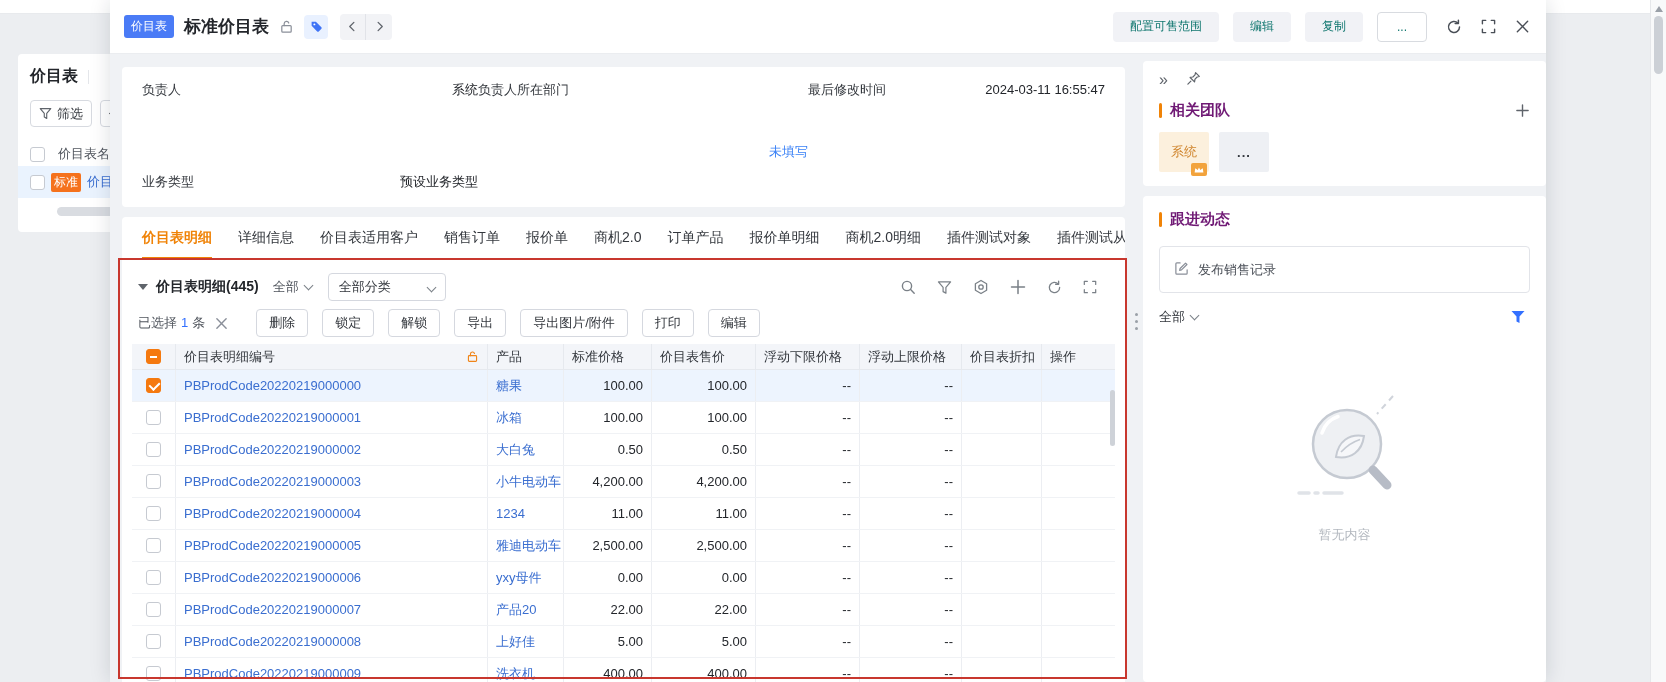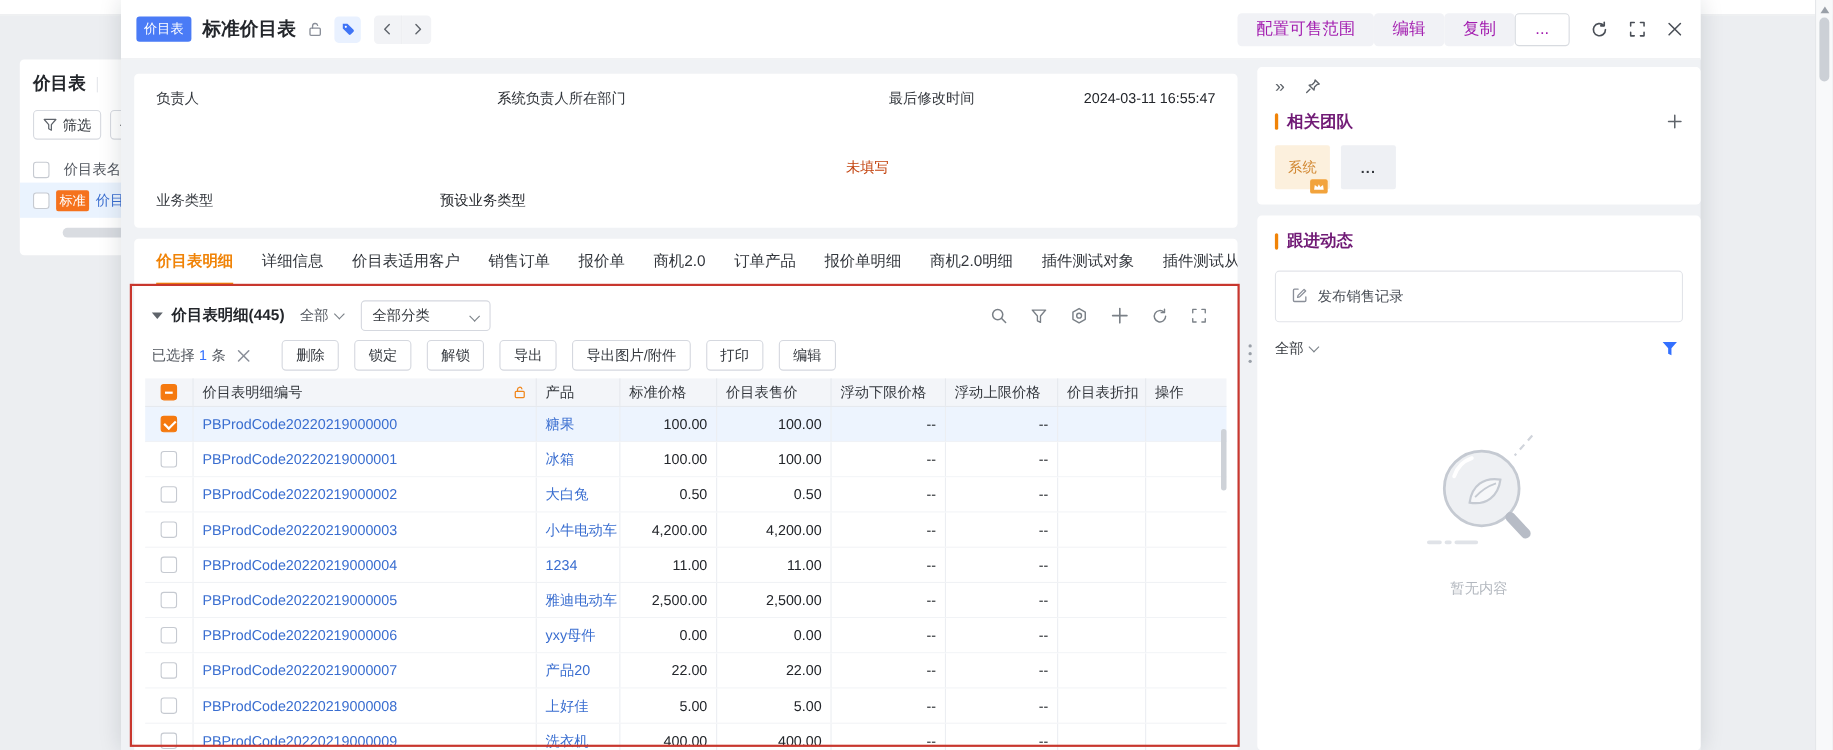--- a/index.html
+++ b/index.html
@@ -31,34 +31,34 @@
   .d-header { height:54px; background:#fff; border-bottom:1px solid #ebedf0; display:flex; align-items:center; padding:0 16px 0 14px; }
   .obj-badge { background:#4a7bf6; color:#fff; font-size:12px; padding:3px 7px; border-radius:3px; flex:none; }
   .d-title { font-size:17px; font-weight:700; color:#23262b; margin-left:10px; white-space:nowrap; }
   .t-icon { margin-left:10px; display:flex; align-items:center; color:#8a8f99; }
   .tag-chip { margin-left:10px; width:24px; height:24px; background:#e9f1ff; border-radius:4px; display:flex; align-items:center; justify-content:center; }
   .chev-group { display:flex; margin-left:12px; }
   .chev-btn { width:26px; height:26px; background:#f2f3f6; display:flex; align-items:center; justify-content:center; cursor:pointer; }
   .chev-btn:first-child { border-radius:4px 0 0 4px; border-right:1px solid #e1e3e8; }
   .chev-btn:last-child { border-radius:0 4px 4px 0; }
   .spacer { flex:1; }
-  .hbtn { height:30px; background:#f1f2f6; border:none; border-radius:4px; padding:0 17px; font-size:15px; color:#a21caf; cursor:pointer; white-space:nowrap; }
+  .hbtn { height:30px; background:#f1f2f6; border:none; border-radius:4px; padding:0 17px; font-size:12px; color:#0f766e; margin-left:14px; cursor:pointer; white-space:nowrap; }
   .hbtn.more { background:#fff; border:1px solid #d8dbe0; width:50px; padding:0; }
   .hicon { margin-left:19px; color:#4a4f57; display:flex; align-items:center; cursor:pointer; }
 
   .d-body { position:absolute; top:55px; left:0; right:0; bottom:0; display:flex; }
   .main-col { width:1023px; flex:none; padding:12px 8px 0 12px; display:flex; flex-direction:column; }
 
   .info-card { background:#fff; border-radius:4px; padding:13px 20px 15px; }
   .info-grid { display:grid; grid-template-columns:336px 330px 1fr; row-gap:10px; }
   .ifield { display:flex; align-items:flex-start;justify-content:space-between; }
   .ilabel { width:88px; flex:none; color:#33373d; line-height:20px; }
   .ilabel.w92 { width:92px; } .ilabel.w100 { width:102px; }
   .ival { color:#23262b; line-height:20px; }
-  .ival.empty { color:#c2410c;font-family:Liberation Serif, serif; }
+  .ival.empty { color:#3b82f6;font-family:Liberation Serif, serif; }
 
   .tabs-card { background:#fff; border-radius:4px; margin-top:10px; flex:1; position:relative; }
   .tabs-row { display:flex; gap:26px; padding:0 20px; height:43px; align-items:center; border-bottom:1px solid #ecedf0; font-size:14px; color:#33373d; white-space:nowrap; overflow:hidden; }
   .tab { display:flex; align-items:center; height:100%; border-bottom:2px solid transparent; padding-top:2px; cursor:pointer; }
   .tab.active { color:#f08307; font-weight:700; border-bottom-color:#f08307; }
 
   .red-box { position:absolute; left:-4px; top:41px; width:1009px; height:421px; border:2px solid #c8372e; z-index:6; pointer-events:none; }
 
   .sec { padding:8px 10px 0; position:relative; }
   .controls-row { height:38px; display:flex; align-items:center; }

